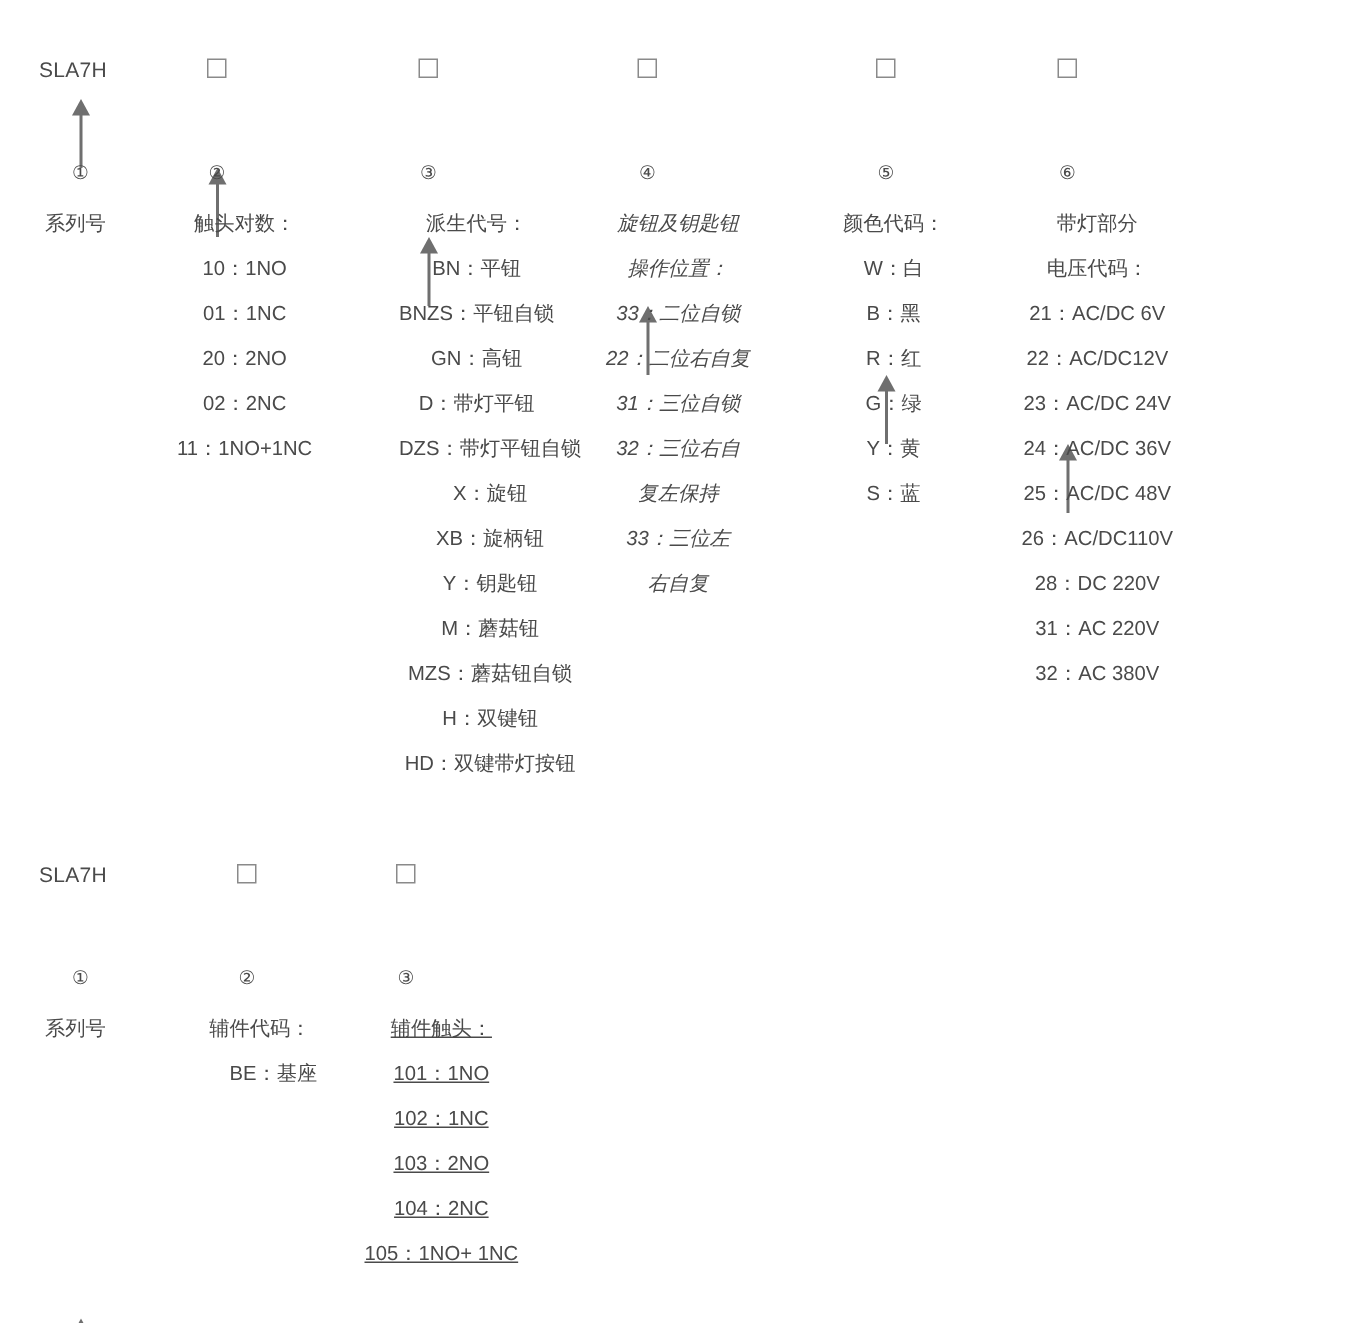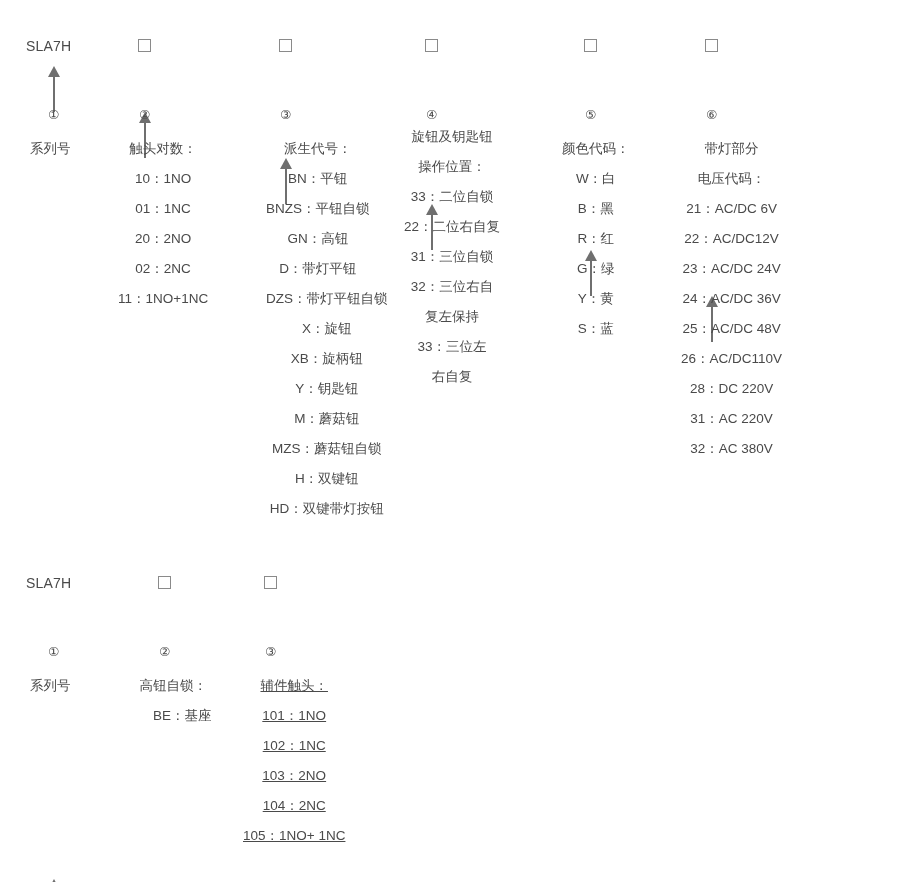--- a/index.html
+++ b/index.html
@@ -149,21 +149,21 @@
     <div class="sub-indent">DZS：带灯平钮自锁</div>
     <div class="sub-indent">X：旋钮</div>
     <div class="sub-indent">XB：旋柄钮</div>
     <div class="sub-indent">Y：钥匙钮</div>
     <div class="sub-indent">M：蘑菇钮</div>
     <div class="sub-indent">MZS：蘑菇钮自锁</div>
     <div class="sub-indent">H：双键钮</div>
     <div class="sub-indent">HD：双键带灯按钮</div>
   </div>
 
-  <div class="col" style="left:404px; top:122px;">
+  <div class="col" style="left:404px; top:134px;font-style:italic;">
     <div>旋钮及钥匙钮</div>
     <div>操作位置：</div>
     <div>33：二位自锁</div>
     <div>22：二位右自复</div>
     <div>31：三位自锁</div>
     <div>32：三位右自</div>
     <div>复左保持</div>
     <div>33：三位左</div>
     <div>右自复</div>
   </div>
@@ -203,21 +203,21 @@
 
   <div class="block circnum" style="left:48px; top:646px;">①</div>
   <div class="block circnum" style="left:159px; top:646px;">②</div>
   <div class="block circnum" style="left:265px; top:646px;">③</div>
 
   <div class="col" style="left:30px; top:671px;">
     <div>系列号</div>
   </div>
 
   <div class="col" style="left:135px; top:671px;">
-    <div>高钮自锁：</div>
+    <div>辅件代码：</div>
     <div class="sub-indent">BE：基座</div>
   </div>
 
   <div class="col" style="left:243px; top:671px;text-decoration:underline;">
     <div>辅件触头：</div>
     <div>101：1NO</div>
     <div>102：1NC</div>
     <div>103：2NO</div>
     <div>104：2NC</div>
     <div>105：1NO+ 1NC</div>

